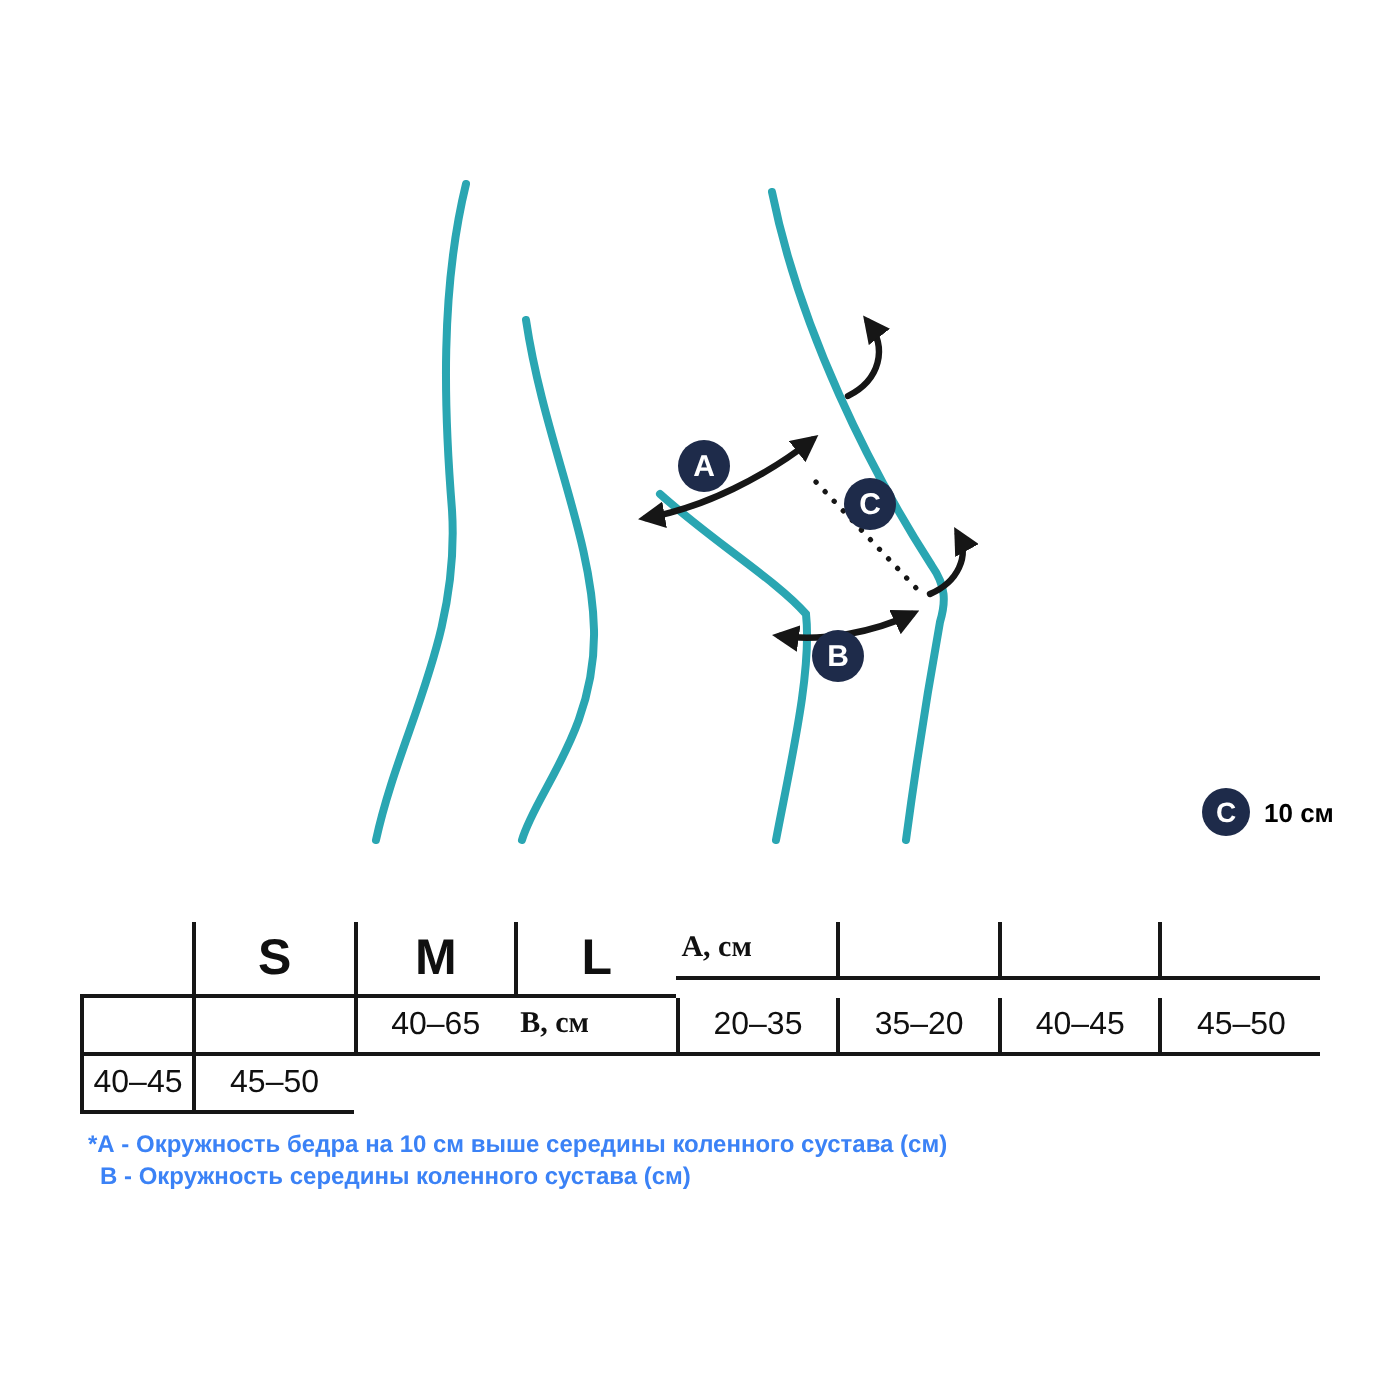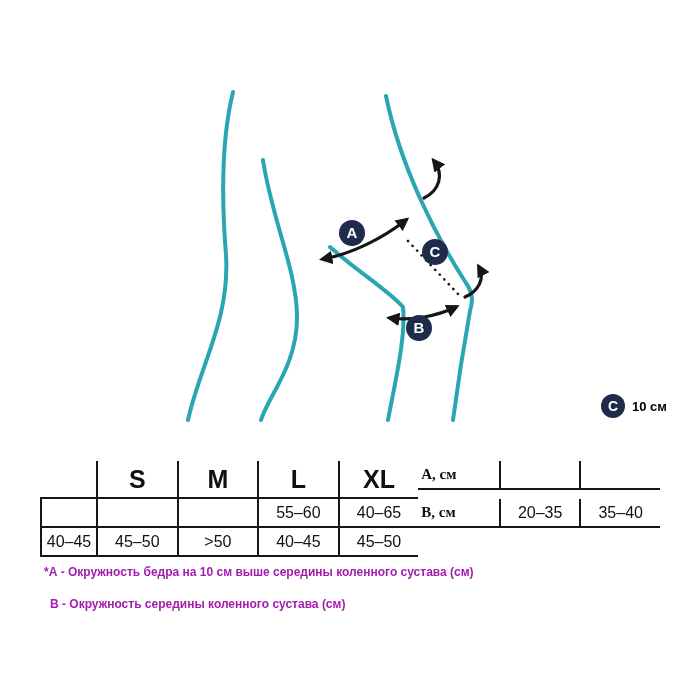--- a/index.html
+++ b/index.html
@@ -16,22 +16,22 @@
   
   .table-wrap { position:absolute; left:40px; top:461px; width:620px; }
   .grid { display:grid; grid-template-columns:56px repeat(7, 1fr); }
   .cell { display:flex; align-items:center; justify-content:center; }
   .h    { height:36px; font-weight:bold; font-size:25px; border-bottom:2.5px solid #161616; }
   .r    { height:27px; font-size:16px;  border-bottom:2.5px solid #161616; }
   .lbl  { justify-content:flex-start; padding-left:3px; font-weight:bold; font-size:15px;font-family:Liberation Serif, serif; }
   .vsep { border-left:2.5px solid #161616; }
 
   
-  .fn { position:absolute; left:44px; top:564px; font-size:12px; font-weight:bold; color:#a21caf; line-height:16px; }
-  .fn .l2 { padding-left:6px;margin-top:16px; }
+  .fn { position:absolute; left:44px; top:564px; font-size:12px; font-weight:bold; color:#3b82f6; line-height:16px; }
+  .fn .l2 { padding-left:6px; }
 </style>
 </head>
 <body>
 
 <svg class="diagram-svg" width="700" height="455" viewBox="0 0 700 455">
   <defs>
     <marker id="ah" viewBox="0 0 10 10" refX="7" refY="5" markerWidth="4.2" markerHeight="4.2" orient="auto-start-reverse">
       <path d="M0,0 L10,5 L0,10 z" fill="#161616"></path>
     </marker>
   </defs>
@@ -67,37 +67,34 @@
   </g>
 </svg>
 
 <div class="table-wrap">
   <div class="grid">
 
     <div class="cell h"></div>
     <div class="cell h vsep">S</div>
     <div class="cell h vsep">M</div>
     <div class="cell h vsep">L</div>
-    <div class="cell h vsep">XL</div>
 
     <div class="cell r lbl">А, см</div>
     <div class="cell r vsep"></div>
     <div class="cell r vsep"></div>
     <div class="cell r vsep"></div>
     <div class="cell r vsep"></div>
     <div class="cell r vsep"></div>
-    <div class="cell r vsep">55–60</div>
     <div class="cell r vsep">40–65</div>
 
     <div class="cell r lbl">В, см</div>
     <div class="cell r vsep">20–35</div>
-    <div class="cell r vsep">35–40</div>
+    <div class="cell r vsep">35–20</div>
     <div class="cell r vsep">40–45</div>
     <div class="cell r vsep">45–50</div>
-    <div class="cell r vsep">&gt;50</div>
     <div class="cell r vsep">40–45</div>
     <div class="cell r vsep">45–50</div>
   </div>
 </div>
 
 <div class="fn">
   <div>*А - Окружность бедра на 10 см выше середины коленного сустава (см)</div>
   <div class="l2">В - Окружность середины коленного сустава (см)</div>
 </div>
 

